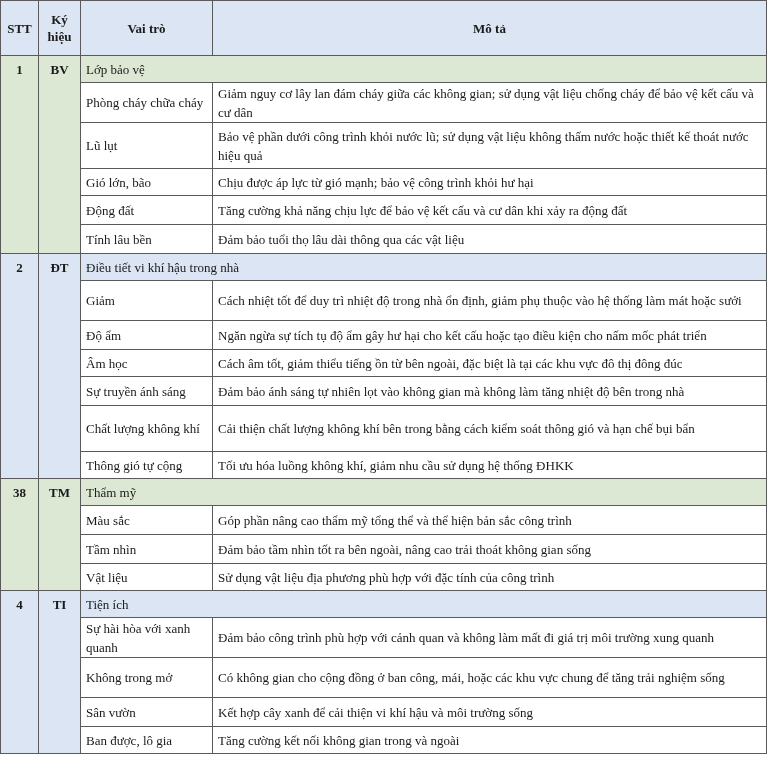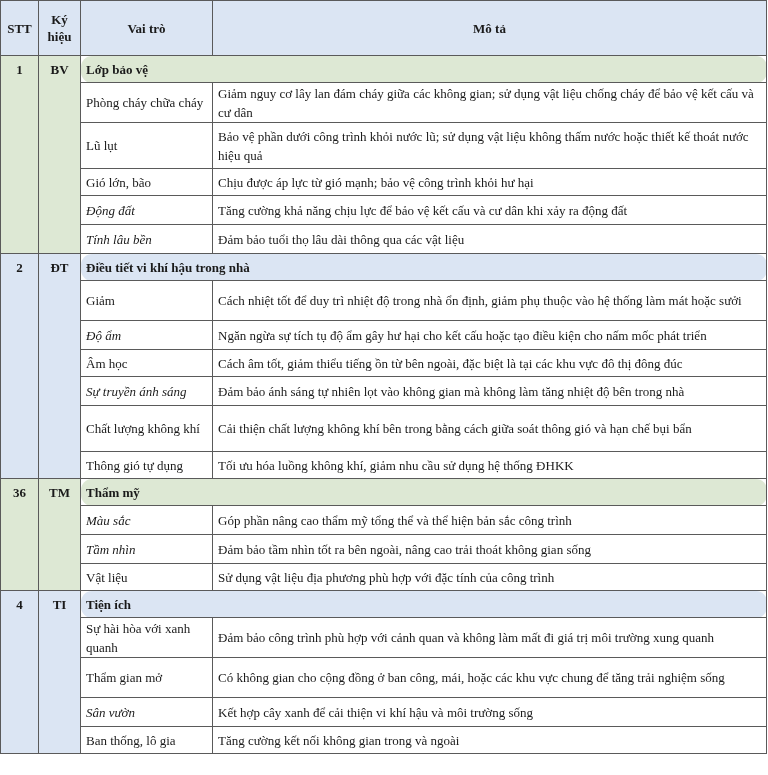--- a/index.html
+++ b/index.html
@@ -1,26 +1,26 @@
 <!DOCTYPE html>
 <html><head>
 <meta charset="utf-8">
 <style>
   html, body { margin: 0; padding: 0; background: #ffffff; }
   body { width: 768px; height: 775px; overflow: hidden; font-family: "Liberation Serif", "DejaVu Serif", serif; color: #1a1a1a; }
   table { border-collapse: collapse; table-layout: fixed; width: 766px; font-size: 13px; line-height: 19px; }
   td, th { border: 1px solid #5a5a5a; padding: 0 5px; vertical-align: middle; }
   th { background: #dbe5f3; font-weight: bold; text-align: center; height: 54px; line-height: 17px; }
   .stt, .kh { font-weight: bold; text-align: center; vertical-align: top; padding-top: 4px; }
-  .sec-title { font-weight: bold; border-radius: 11px; }
+  .sec-title { font-weight: normal; }
   .sec-green { background: #dde8d4; }
   .sec-blue { background: #dbe5f3; }
   td.item { background: #ffffff; }
   .h27 { height: 26px; }
-  .h29 { height: 28px; font-style: italic; }
+  .h29 { height: 28px; }
   .h40 { height: 39px; }
   .h46 { height: 45px; font-family: Liberation Serif, serif; }
 </style>
 </head>
 <body>
 
 <table>
   <colgroup>
     <col style="width:38px">
     <col style="width:42px">
@@ -79,29 +79,29 @@
     <tr>
       <td class="item h27">Âm học</td>
       <td class="item">Cách âm tốt, giảm thiểu tiếng ồn từ bên ngoài, đặc biệt là tại các khu vực đô thị đông đúc</td>
     </tr>
     <tr>
       <td class="item h29">Sự truyền ánh sáng</td>
       <td class="item">Đảm bảo ánh sáng tự nhiên lọt vào không gian mà không làm tăng nhiệt độ bên trong nhà</td>
     </tr>
     <tr>
       <td class="item h46">Chất lượng không khí</td>
-      <td class="item">Cải thiện chất lượng không khí bên trong bằng cách giữa soát thông gió và hạn chế bụi bẩn</td>
+      <td class="item">Cải thiện chất lượng không khí bên trong bằng cách kiểm soát thông gió và hạn chế bụi bẩn</td>
     </tr>
     <tr>
-      <td class="item h27">Thông gió tự dụng</td>
+      <td class="item h27">Thông gió tự cộng</td>
       <td class="item">Tối ưu hóa luồng không khí, giảm nhu cầu sử dụng hệ thống ĐHKK</td>
     </tr>
 
     <tr>
-      <td class="stt sec-green" rowspan="4">36</td>
+      <td class="stt sec-green" rowspan="4">38</td>
       <td class="kh sec-green" rowspan="4">TM</td>
       <td class="sec-title sec-green h27" colspan="2">Thẩm mỹ</td>
     </tr>
     <tr>
       <td class="item h29">Màu sắc</td>
       <td class="item">Góp phần nâng cao thẩm mỹ tổng thể và thể hiện bản sắc công trình</td>
     </tr>
     <tr>
       <td class="item h29">Tầm nhìn</td>
       <td class="item">Đảm bảo tầm nhìn tốt ra bên ngoài, nâng cao trải thoát không gian sống</td>
@@ -114,25 +114,25 @@
     <tr>
       <td class="stt sec-blue" rowspan="5">4</td>
       <td class="kh sec-blue" rowspan="5">TI</td>
       <td class="sec-title sec-blue h27" colspan="2">Tiện ích</td>
     </tr>
     <tr>
       <td class="item h40">Sự hài hòa với xanh quanh</td>
       <td class="item">Đảm bảo công trình phù hợp với cảnh quan và không làm mất đi giá trị môi trường xung quanh</td>
     </tr>
     <tr>
-      <td class="item h40">Thẩm gian mở</td>
+      <td class="item h40">Không trong mở</td>
       <td class="item">Có không gian cho cộng đồng ở ban công, mái, hoặc các khu vực chung để tăng trải nghiệm sống</td>
     </tr>
     <tr>
       <td class="item h29">Sân vườn</td>
       <td class="item">Kết hợp cây xanh để cải thiện vi khí hậu và môi trường sống</td>
     </tr>
     <tr>
-      <td class="item h27">Ban thống, lô gia</td>
+      <td class="item h27">Ban được, lô gia</td>
       <td class="item">Tăng cường kết nối không gian trong và ngoài</td>
     </tr>
   </tbody>
 </table>
 
 </body></html>

